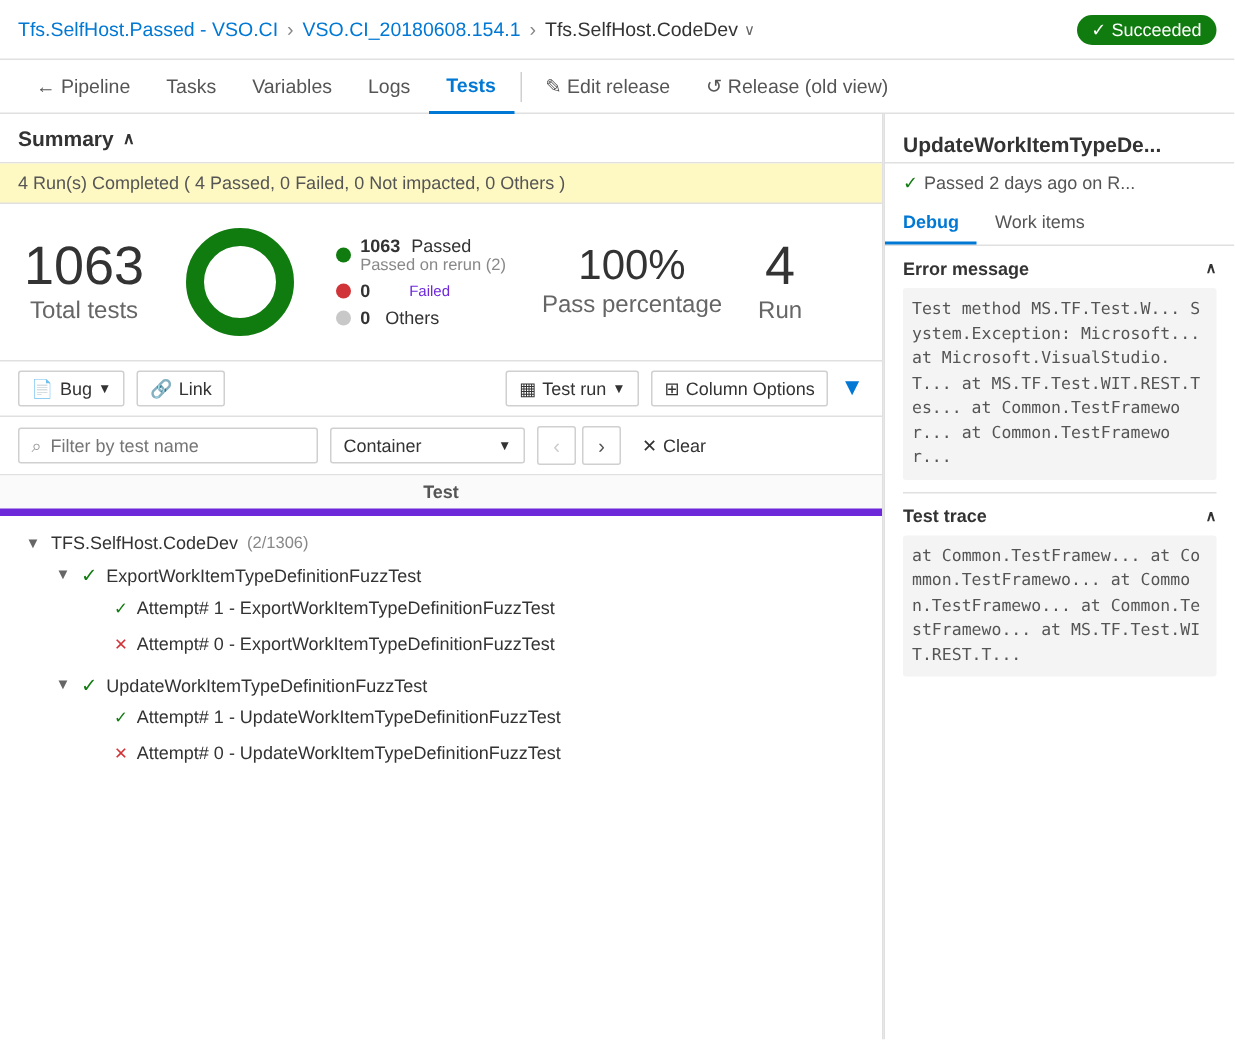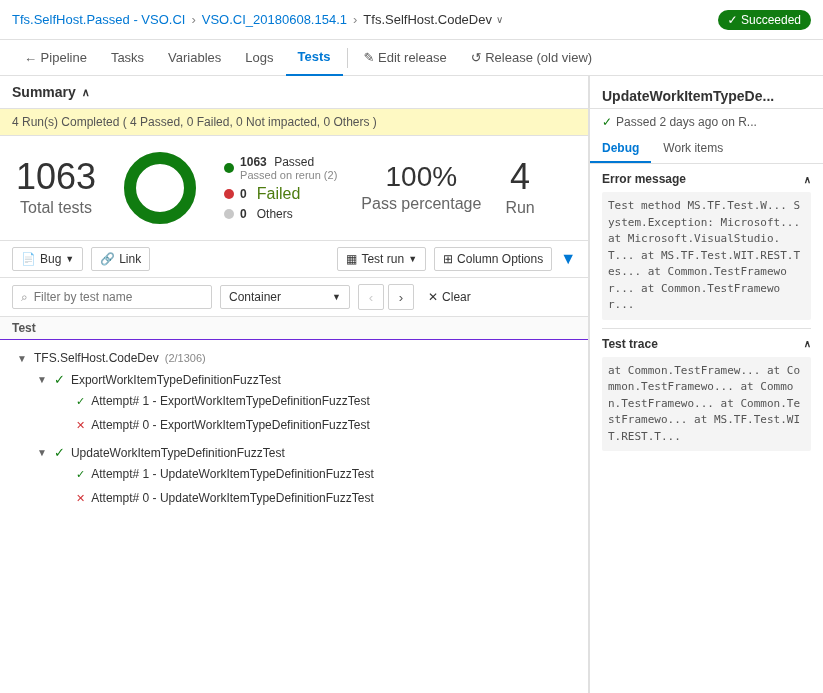--- a/index.html
+++ b/index.html
@@ -109,21 +109,21 @@
     }
     .arrow-btn.disabled { color: #ccc; cursor: default; }
     .clear-btn {
       display: flex; align-items: center; gap: 4px; cursor: pointer; font-size: 12px;
       color: #333; padding: 4px 6px;
     }
 
     
     .table-header {
       padding: 4px 12px; font-size: 12px; font-weight: 600; color: #555;
-      border-bottom: 1px solid #6d28d9; background: #fafafa;
+      border-bottom: 5px solid #6d28d9; background: #fafafa; text-align: center;
     }
 
     
     .tree-root {
       padding: 6px 12px 0 12px;
     }
     .tree-item { padding: 3px 0; }
     .tree-row {
       display: flex; align-items: center; gap: 6px; padding: 2px 4px;
       font-size: 12px; cursor: pointer;
@@ -236,21 +236,21 @@
           <div class="legend-dot" style="background:#107c10;"></div>
           <div>
             <span class="legend-label">1063</span>
             <span style="font-size:12px;color:#333;margin-left:4px;">Passed</span>
             <div class="legend-sub">Passed on rerun (2)</div>
           </div>
         </div>
         <div class="legend-item">
           <div class="legend-dot" style="background:#d13438;"></div>
           <span class="legend-label">0</span>
-          <span style="font-size:16px;color:#4d7c0f;margin-left:4px;">Failed</span>
+          <span style="font-size:10px;color:#6d28d9;margin-left:20px;">Failed</span>
         </div>
         <div class="legend-item">
           <div class="legend-dot" style="background:#c8c8c8;"></div>
           <span class="legend-label">0</span>
           <span style="font-size:12px;color:#333;margin-left:4px;">Others</span>
         </div>
       </div>
 
       <div class="stat-block">
         <div class="stat-number" style="font-size:28px;">100%</div>

